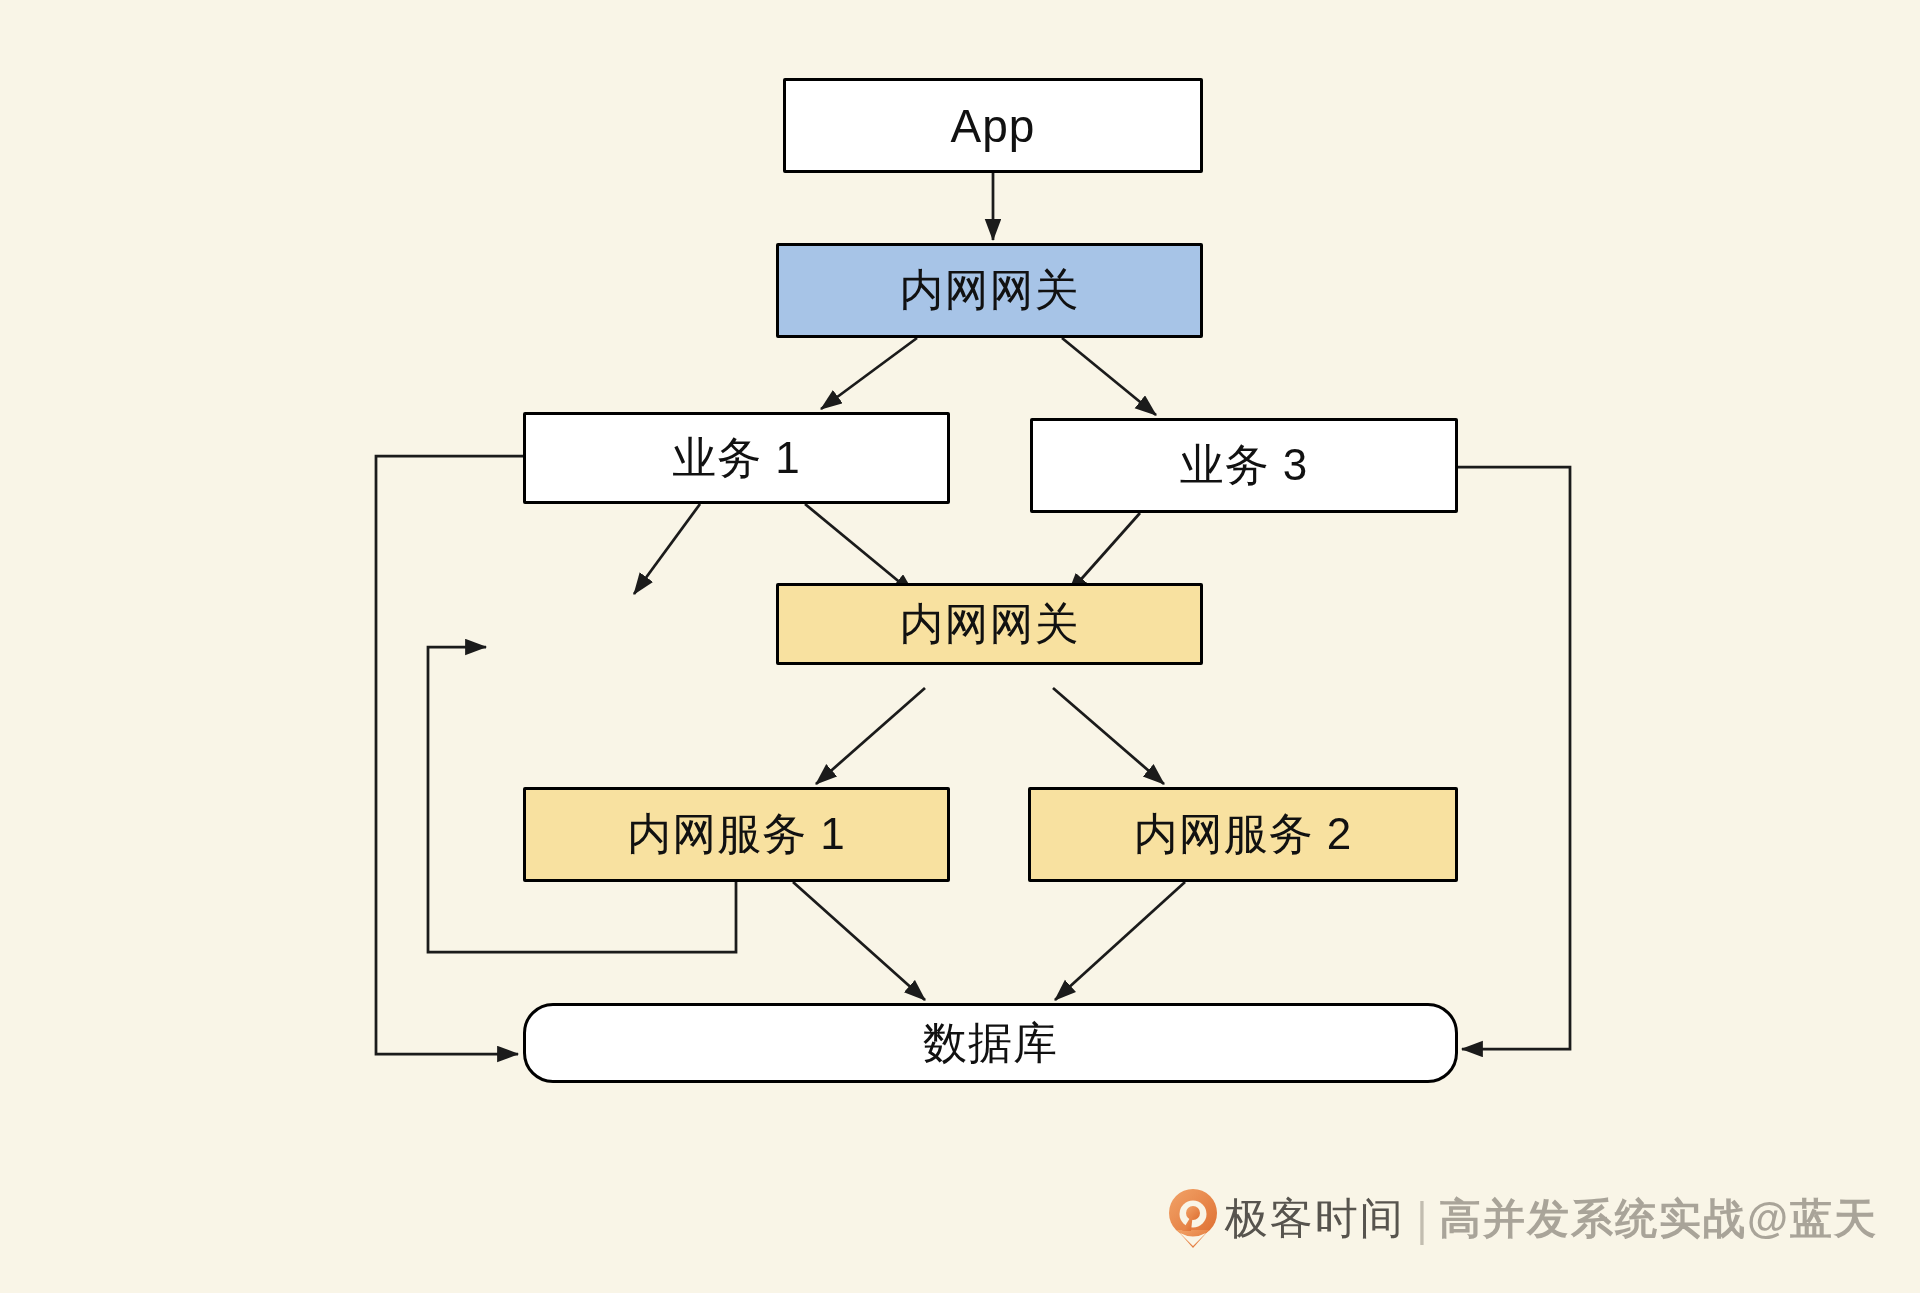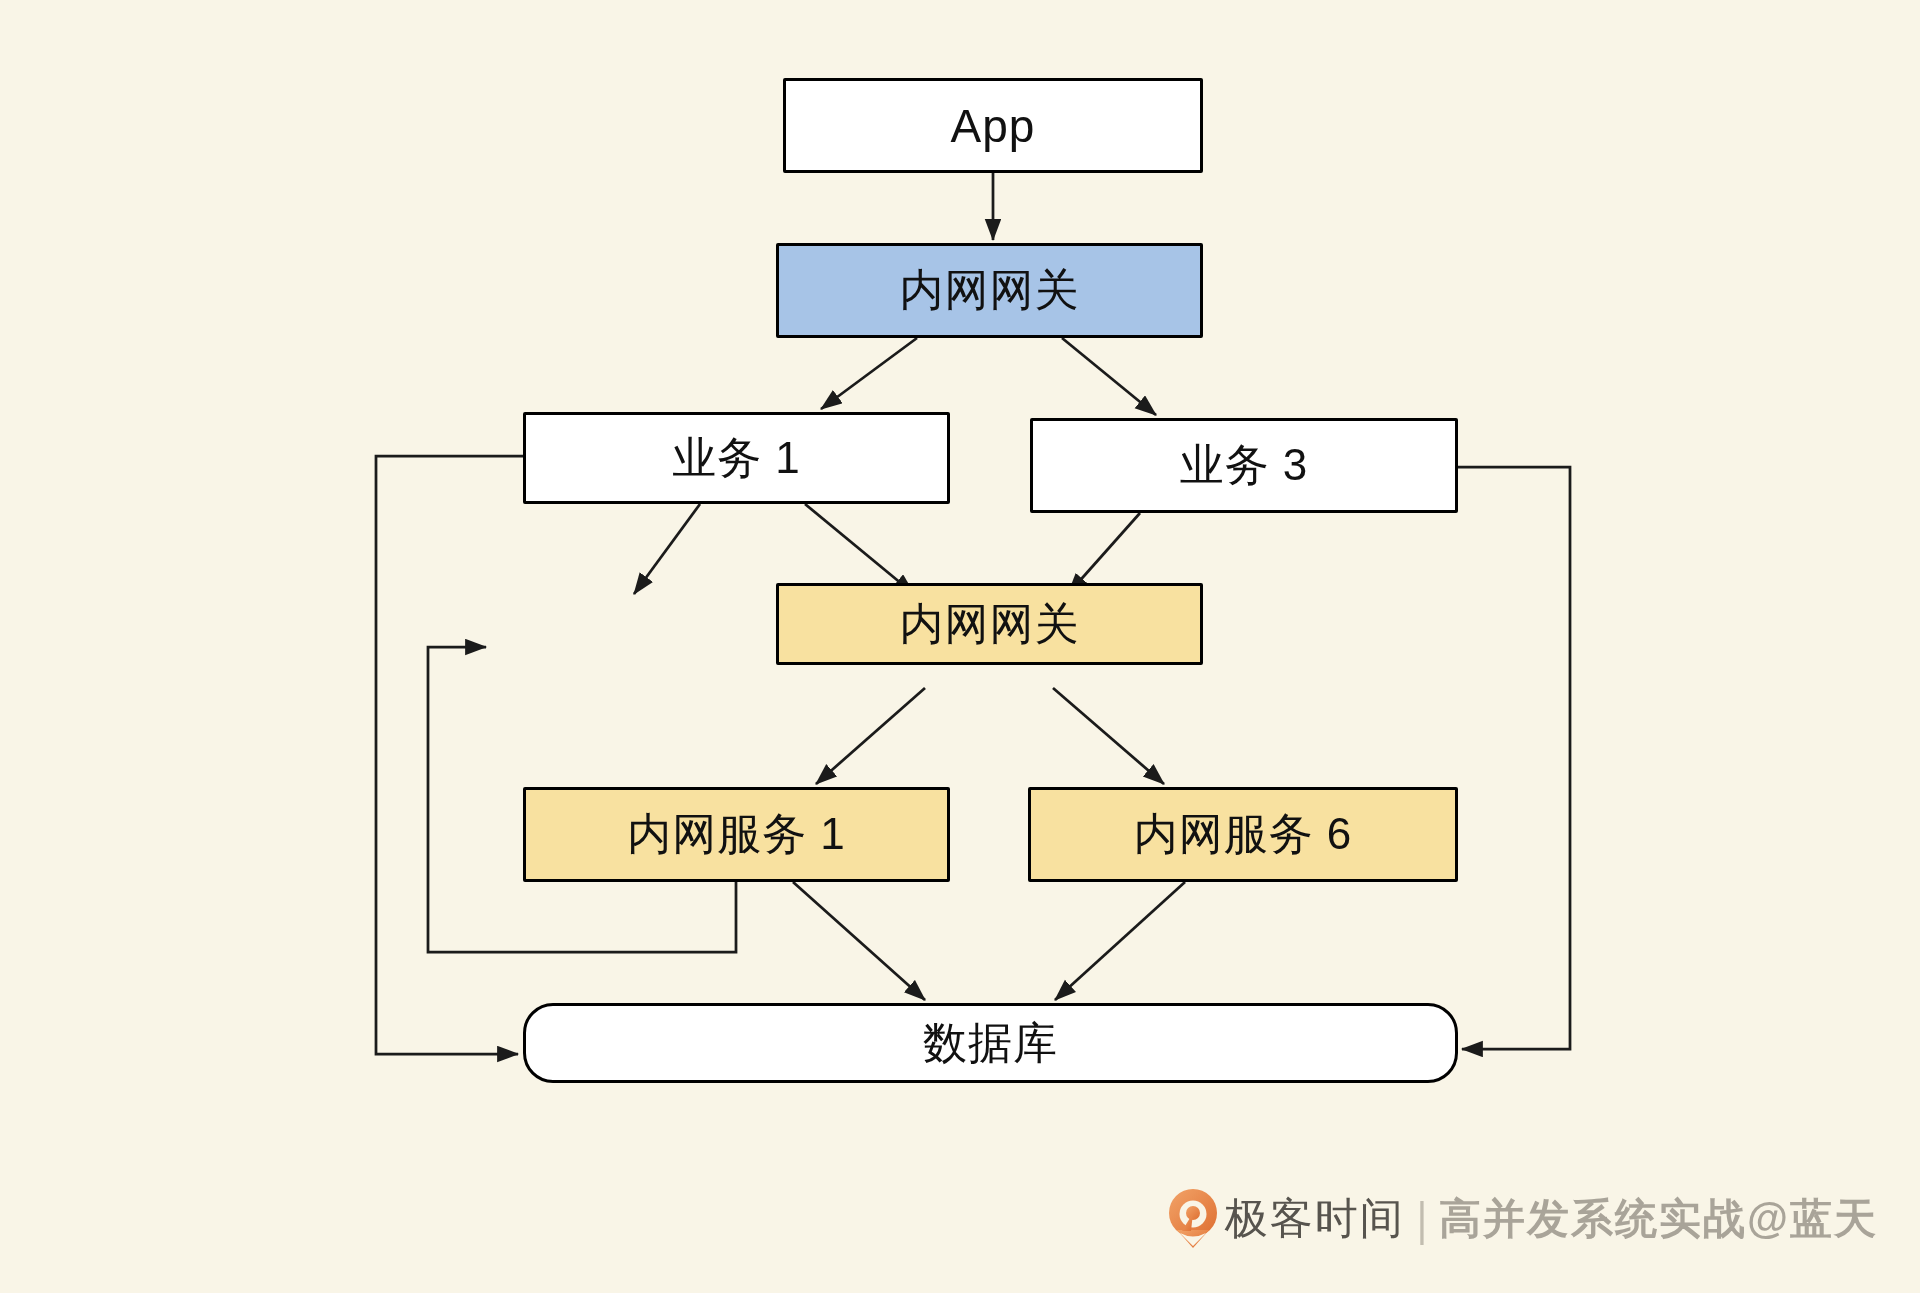--- a/index.html
+++ b/index.html
@@ -87,21 +87,21 @@
 
   <div class="node node-intgw" style="background: rgb(248, 225, 160);">
     <span>内网网关</span>
   </div>
 
   <div class="node node-svc1" style="background: rgb(248, 225, 160);">
     <span>内网服务 1</span>
   </div>
 
   <div class="node node-svc2" style="background: rgb(248, 225, 160);">
-    <span>内网服务 6</span>
+    <span>内网服务 2</span>
   </div>
 
   <div class="node node-db" style="background: rgb(255, 255, 255);">
     <span>数据库</span>
   </div>
 
   <div class="footer">
     <svg class="logo" viewBox="0 0 52 62">
       <defs>
         <linearGradient id="lg" x1="0" y1="0" x2="1" y2="1">

